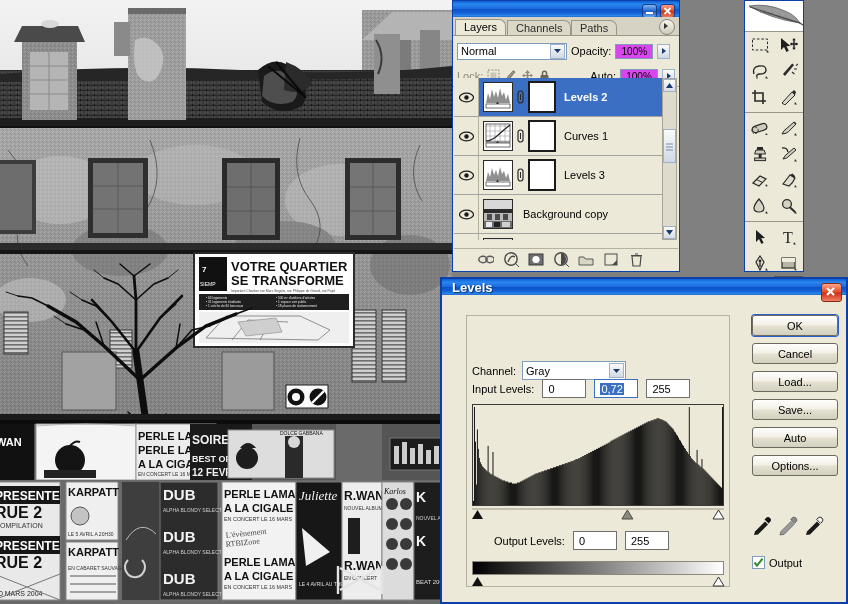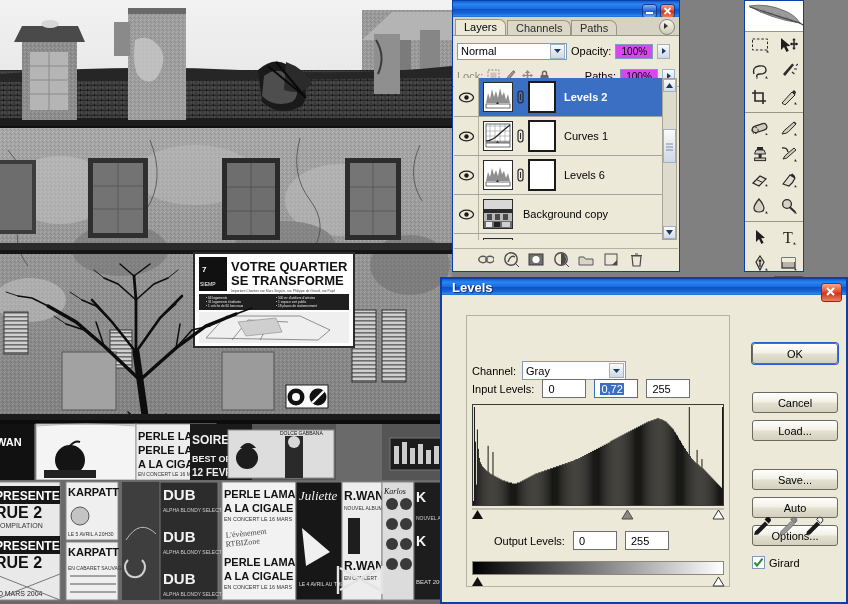--- a/index.html
+++ b/index.html
@@ -25,21 +25,21 @@
     box-sizing:border-box;
   }
   .xp-btn-close{background:linear-gradient(to bottom,#f59e86,#e2502a 45%,#c9341a 55%,#f07a5c);}
   .xp-btn-min{background:linear-gradient(to bottom,#7fb8f4,#2a6fd4 45%,#1f5cc0 55%,#69a6ee);}
   .xp-btn-close svg,.xp-btn-min svg{display:block;}
 
   .btn3d{
     background:linear-gradient(to bottom,#ffffff 0%,#f3f1e6 45%,#e3e0d0 55%,#d4d0c0 100%);
     border:1px solid #6b6a60;border-radius:3px;box-sizing:border-box;
     display:flex;align-items:center;justify-content:center;
-    font-size:11px;color:#000;cursor:default;margin-top:28px;
+    font-size:11px;color:#000;cursor:default;
   }
   .btn3d.default{box-shadow:0 0 0 1px #2a5fd0;}
 
   
   #layers-palette{position:absolute;left:452px;top:0;width:228px;height:272px;background:#ece9d8;border:1px solid #0c3fa8;box-sizing:border-box;}
   #layers-titlebar{height:16px;}
   #layers-tabs{height:18px;position:relative;background:#d6d3c4;border-bottom:1px solid #9a968a;}
   .ptab{
     position:absolute;top:2px;height:16px;line-height:15px;padding:0 8px;font-size:11px;
     background:#ece9d8;border:1px solid #9a968a;border-bottom:none;
@@ -481,21 +481,21 @@
       <svg width="13" height="13">
           <path d="M6.5 1 L9 4 H7.4 V6 H9.5 V4.4 L12 6.5 L9.5 8.6 V7 H7.4 V9 H9 L6.5 12 L4 9 H5.6 V7 H3.5 V8.6 L1 6.5 L3.5 4.4 V6 H5.6 V4 H4 Z" fill="#8f8c7c"></path>
         </svg>
     </span>
     <span>
       <svg width="13" height="13">
           <rect x="2.5" y="6" width="8" height="6" rx="1" fill="#6b6859"></rect>
           <path d="M4.5 6 V4.2 a2 2 0 0 1 4 0 V6" fill="none" stroke="#6b6859" stroke-width="1.5"></path>
         </svg>
     </span>
-    <span class="lbl" style="margin-left:auto;">Paths:</span>
+    <span class="lbl" style="margin-left:auto;">Auto:</span>
     <div class="numbox" style="width:38px;">
       <span>100%</span>
     </div>
     <span class="spinarrow">
       <svg width="8" height="8">
           <path d="M2 1 L6 4 L2 7 Z" fill="#1b3a6b"></path>
         </svg>
     </span>
   </div>
 
@@ -570,21 +570,21 @@
           <path d="M12 21 L15 21 L13.5 18.5 Z" fill="#333"></path>
         </svg>
       </div>
       <div class="linkico">
         <svg width="9" height="14">
             <rect x="2" y="1" width="5" height="12" rx="2.4" fill="none" stroke="#2a2a2a" stroke-width="1.2"></rect>
             <path d="M4.5 4 v6" stroke="#2a2a2a"></path>
           </svg>
       </div>
       <div class="maskthumb"></div>
-      <span class="lname">Levels 6</span>
+      <span class="lname">Levels 3</span>
     </div>
 
     <div class="layer-row">
       <div class="eyecol">
         <svg width="15" height="11">
             <ellipse cx="7.5" cy="5.5" rx="7" ry="4.3" fill="none" stroke="#1b1b1b" stroke-width="1.2"></ellipse>
             <circle cx="7.5" cy="5.5" r="2.2" fill="#1b1b1b"></circle>
           </svg>
       </div>
       <div class="thumb">
@@ -1194,16 +1194,16 @@
           </svg>
       </span>
     </div>
 
     <div id="preview-row">
       <span id="preview-box">
         <svg width="11" height="11">
             <path d="M1.5 5.5 L4 8.6 L9.5 1.6" fill="none" stroke="#2f8a2f" stroke-width="2"></path>
           </svg>
       </span>
-      <span class="lbl">Girard</span>
+      <span class="lbl">Output</span>
     </div>
   </div>
 </div>
 
 </body></html>

